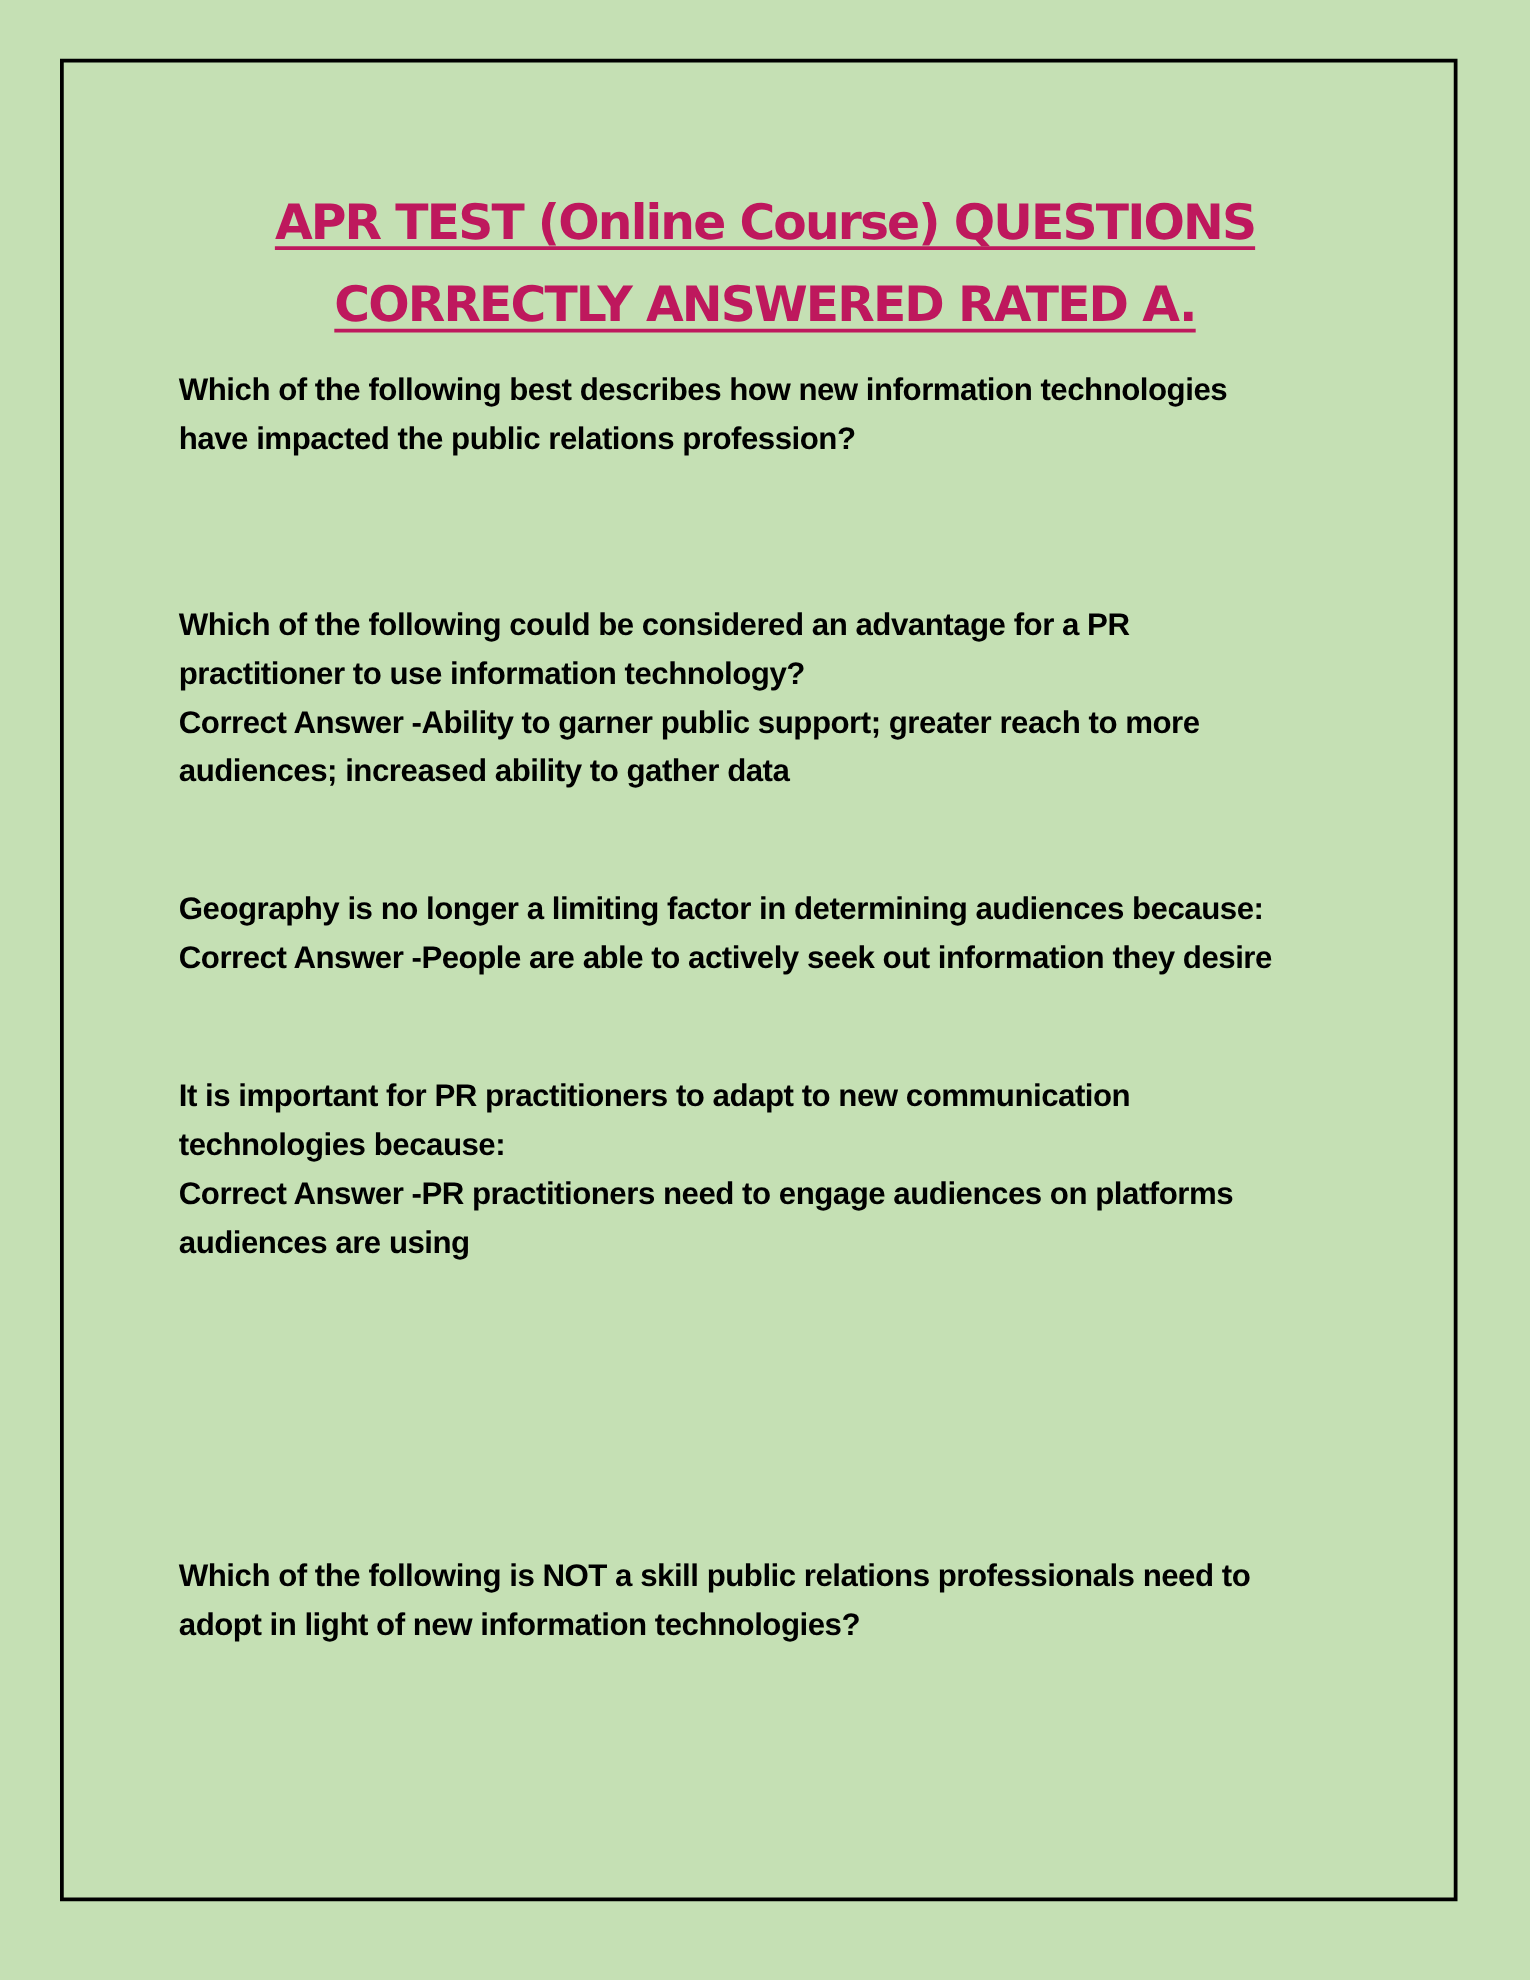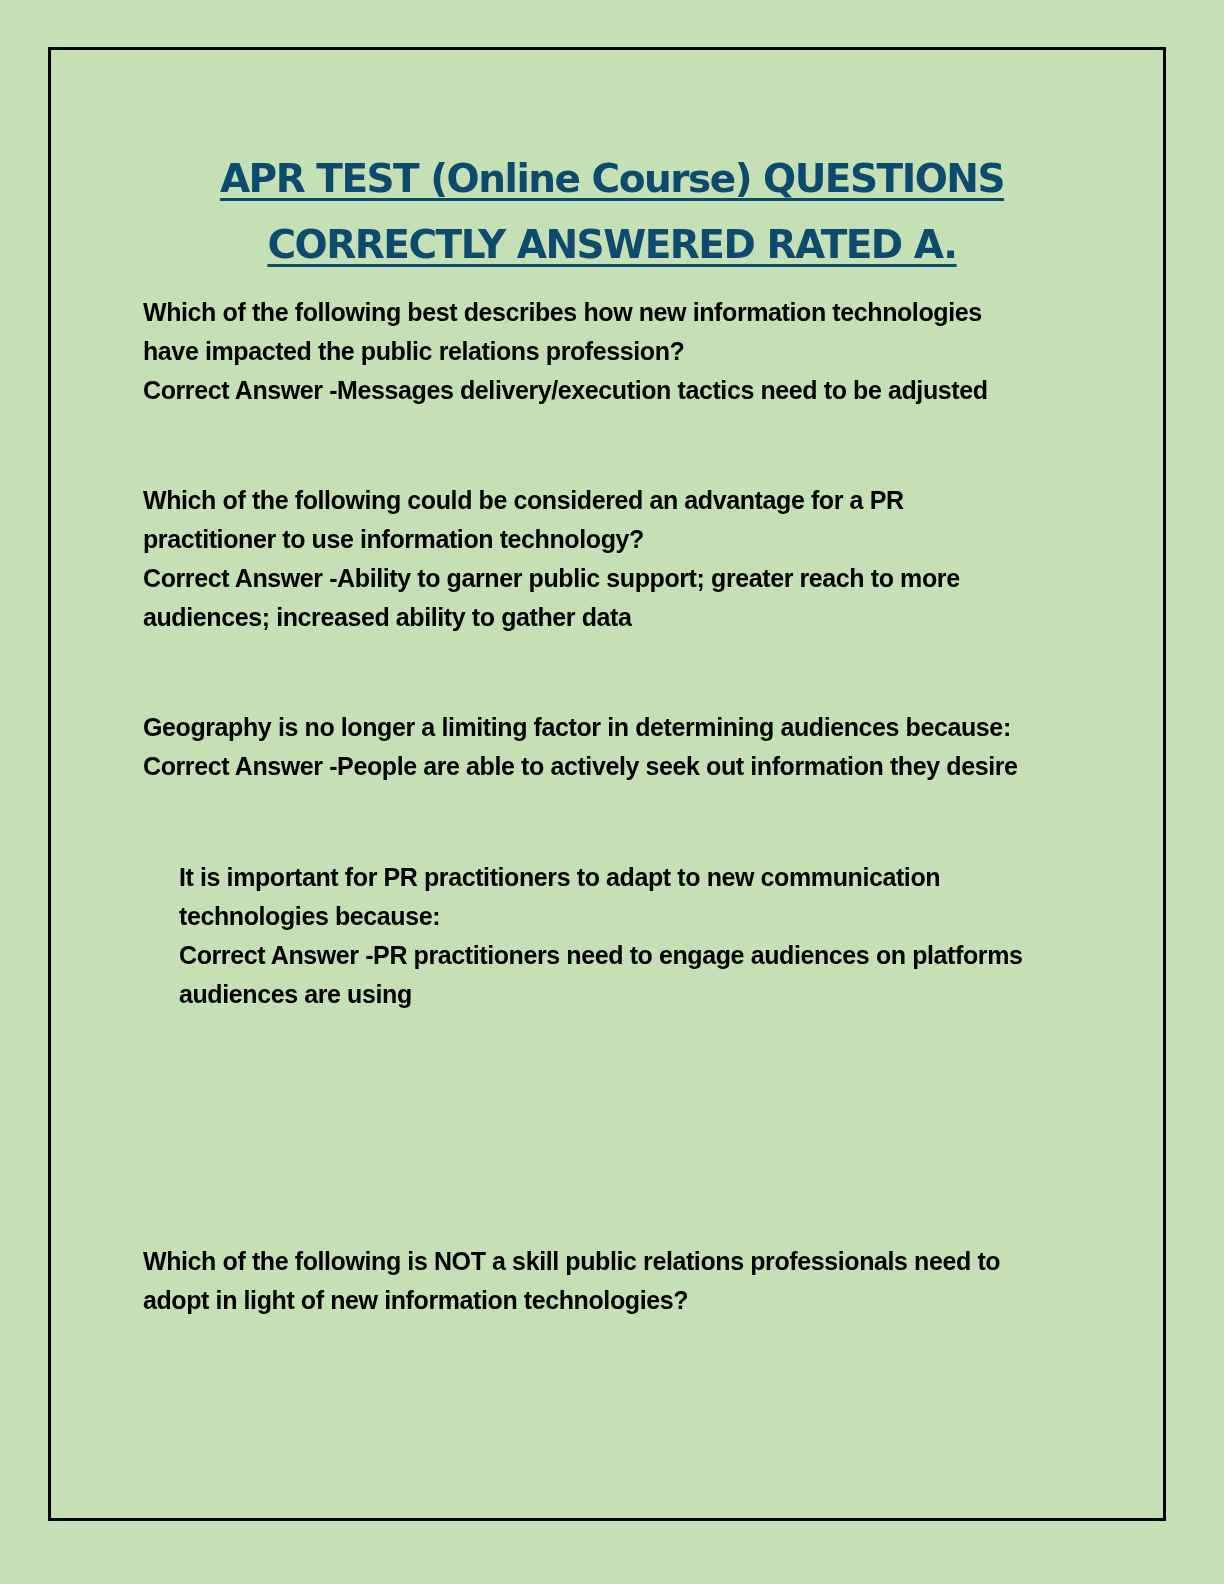--- a/index.html
+++ b/index.html
@@ -13,21 +13,21 @@
   .frame {
     position:absolute;
     left:48px; top:47px;
     width:1112px; height:1468px;
     border:3px solid #000;
   }
   .title {
     position:absolute;
     left:0; right:0; top:146px;
     text-align:center;
-    color:#0c4a6e;
+    color:#be185d;
     font-family:"DejaVu Sans", sans-serif;
     font-weight:bold;
     font-size:39px;
     line-height:66px;
     letter-spacing:-1.5px;
   }
   .title span { text-decoration:underline; text-decoration-thickness:3px; text-underline-offset:6px; }
   .qa {
     position:absolute;
     left:143px;
@@ -46,34 +46,33 @@
 
 <div class="frame"></div>
 
 <div class="title">
   <div><span>APR TEST (Online Course) QUESTIONS</span></div>
   <div><span>CORRECTLY ANSWERED RATED A.</span></div>
 </div>
 
 <div class="qa" style="top:293px; width:890px;">
   <p>Which of the following best describes how new information technologies have impacted the public relations profession?</p>
-  <p style="white-space:nowrap">Correct Answer -Messages delivery/execution tactics need to be adjusted</p>
 </div>
 
 <div class="qa" style="top:481px; width:860px;">
   <p>Which of the following could be considered an advantage for a PR practitioner to use information technology?</p>
   <p>Correct Answer -Ability to garner public support; greater reach to more audiences; increased ability to gather data</p>
 </div>
 
 <div class="qa" style="top:708px; width:960px;">
   <p style="white-space:nowrap">Geography is no longer a limiting factor in determining audiences because:</p>
   <p style="white-space:nowrap">Correct Answer -People are able to actively seek out information they desire</p>
 </div>
 
-<div class="qa" style="top:858px; width:860px;margin-left:36px;">
+<div class="qa" style="top:858px; width:860px;">
   <p>It is important for PR practitioners to adapt to new communication technologies because:</p>
   <p>Correct Answer -PR practitioners need to engage audiences on platforms audiences are using</p>
 </div>
 
 <div class="qa" style="top:1085px; width:880px;">
 </div>
 
 <div class="qa" style="top:1242px; width:900px;">
   <p>Which of the following is NOT a skill public relations professionals need to adopt in light of new information technologies?</p>
 </div>

